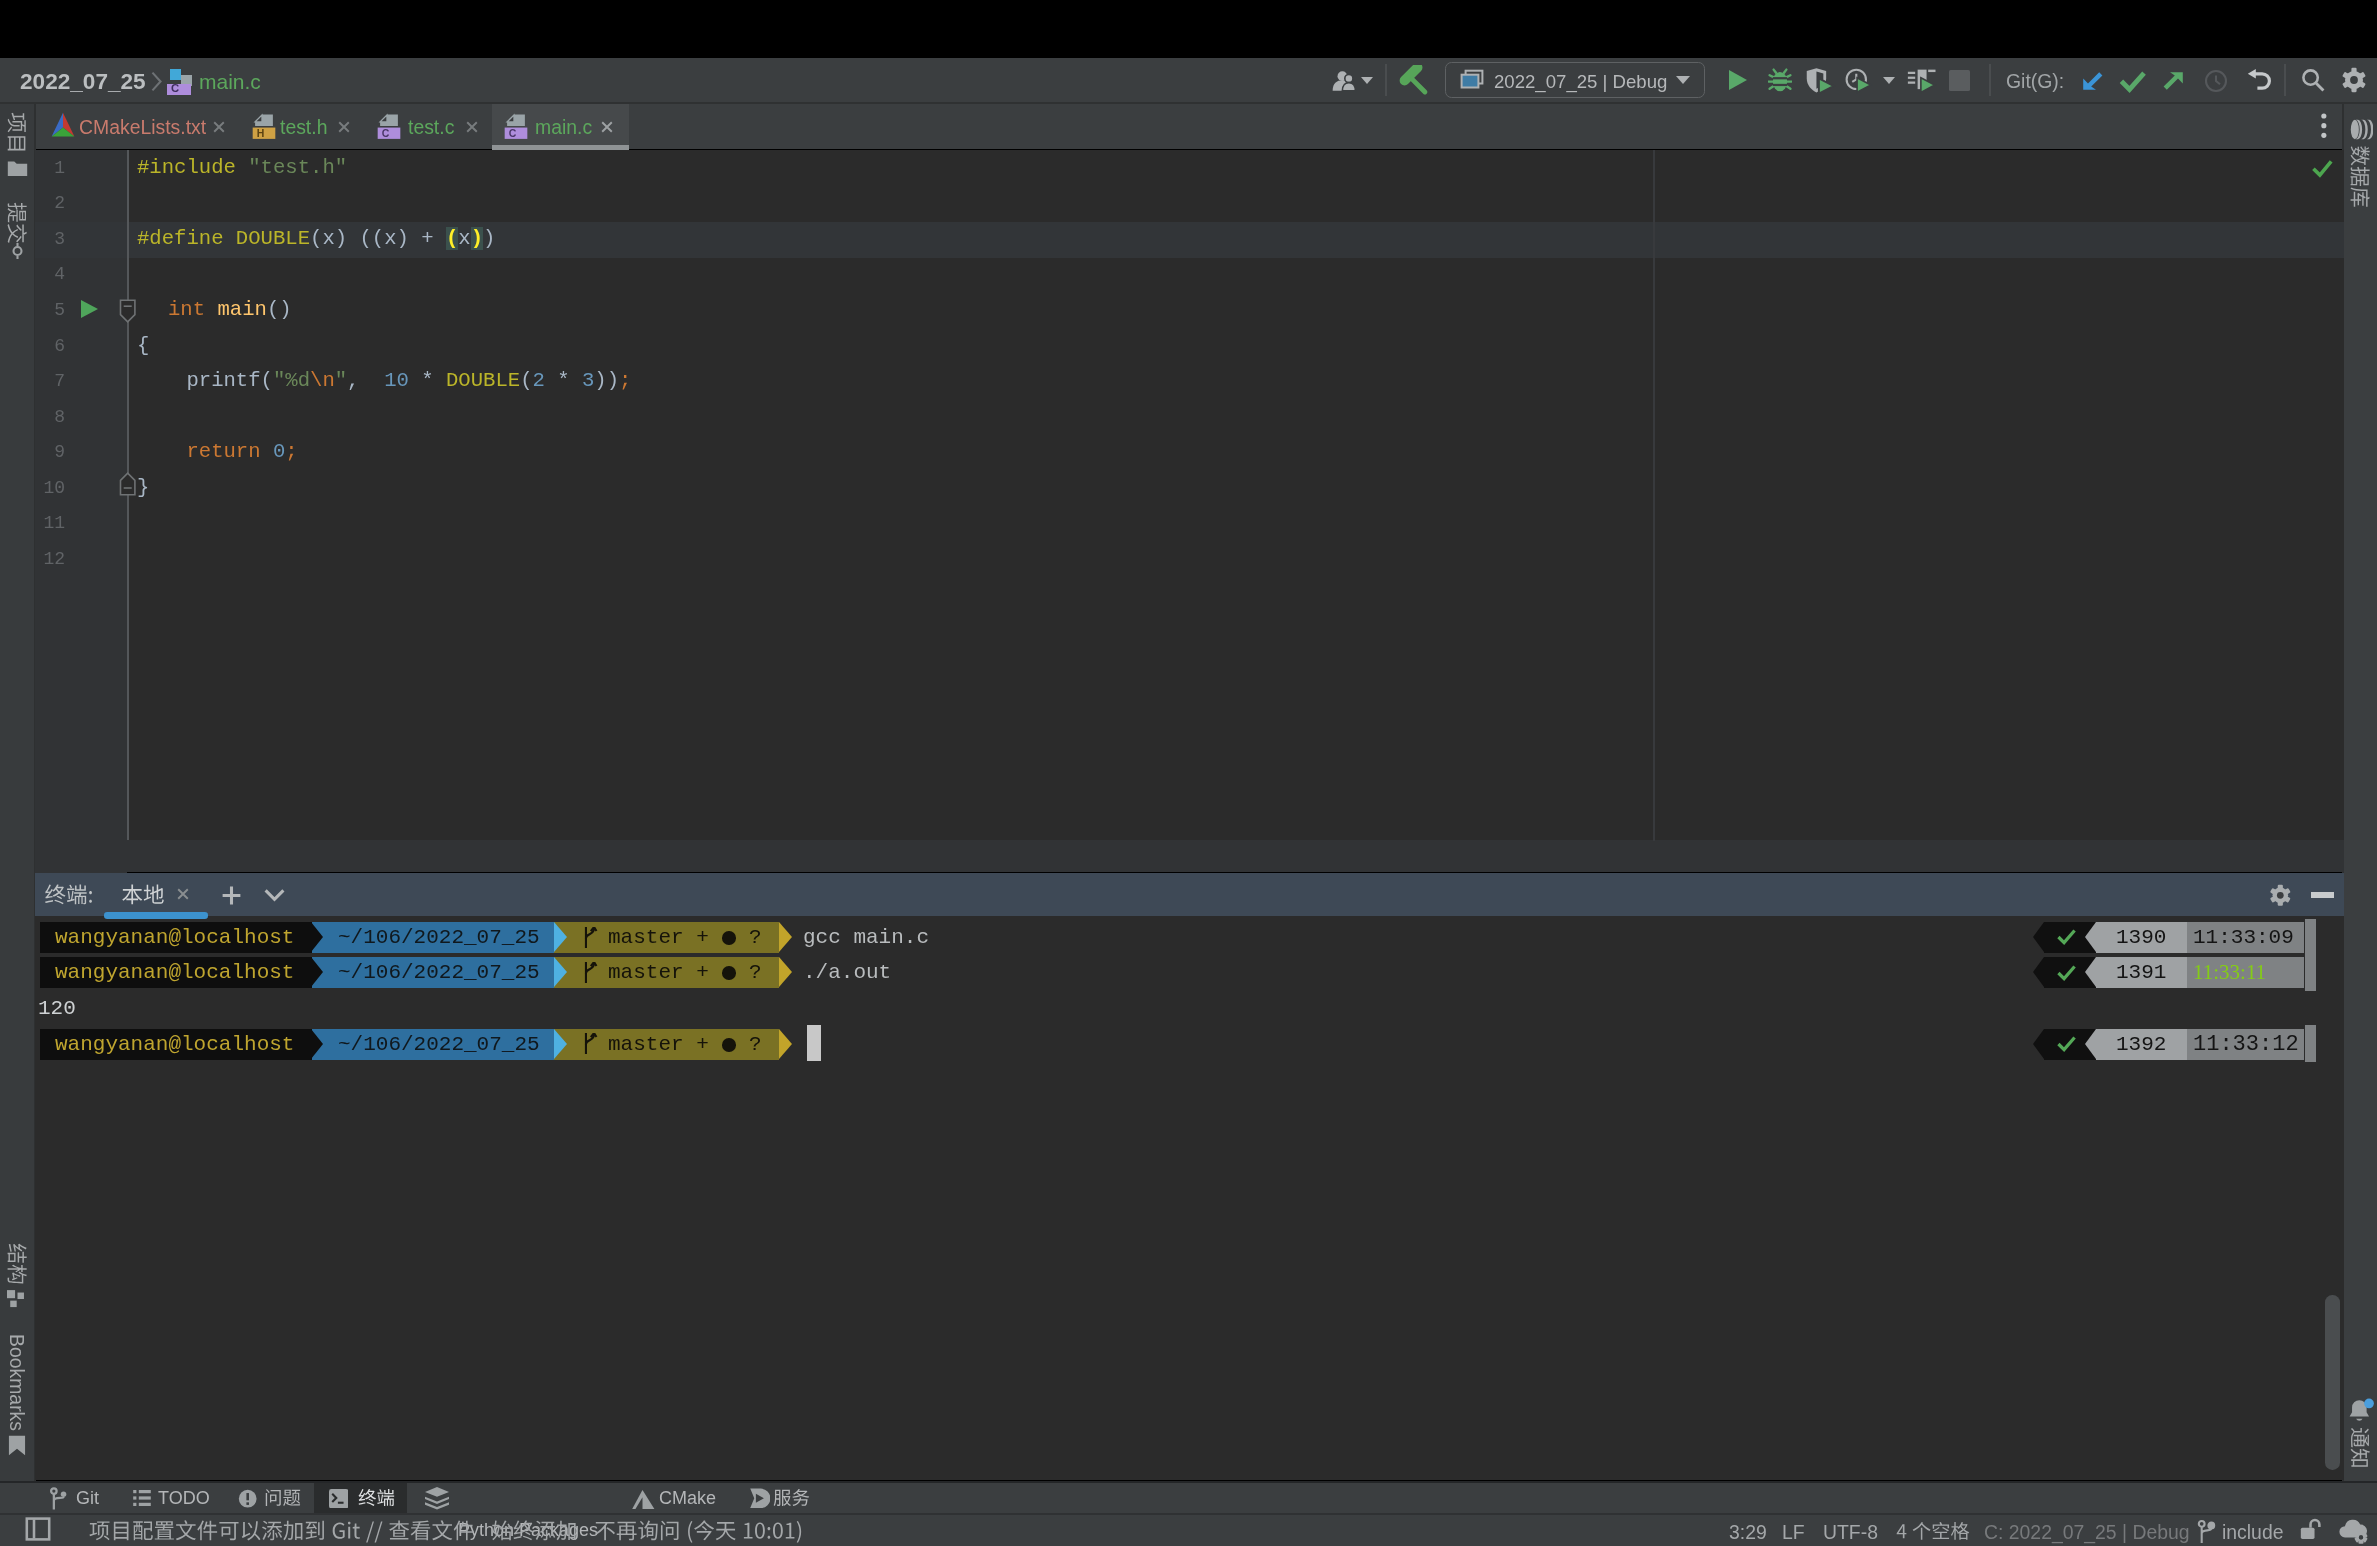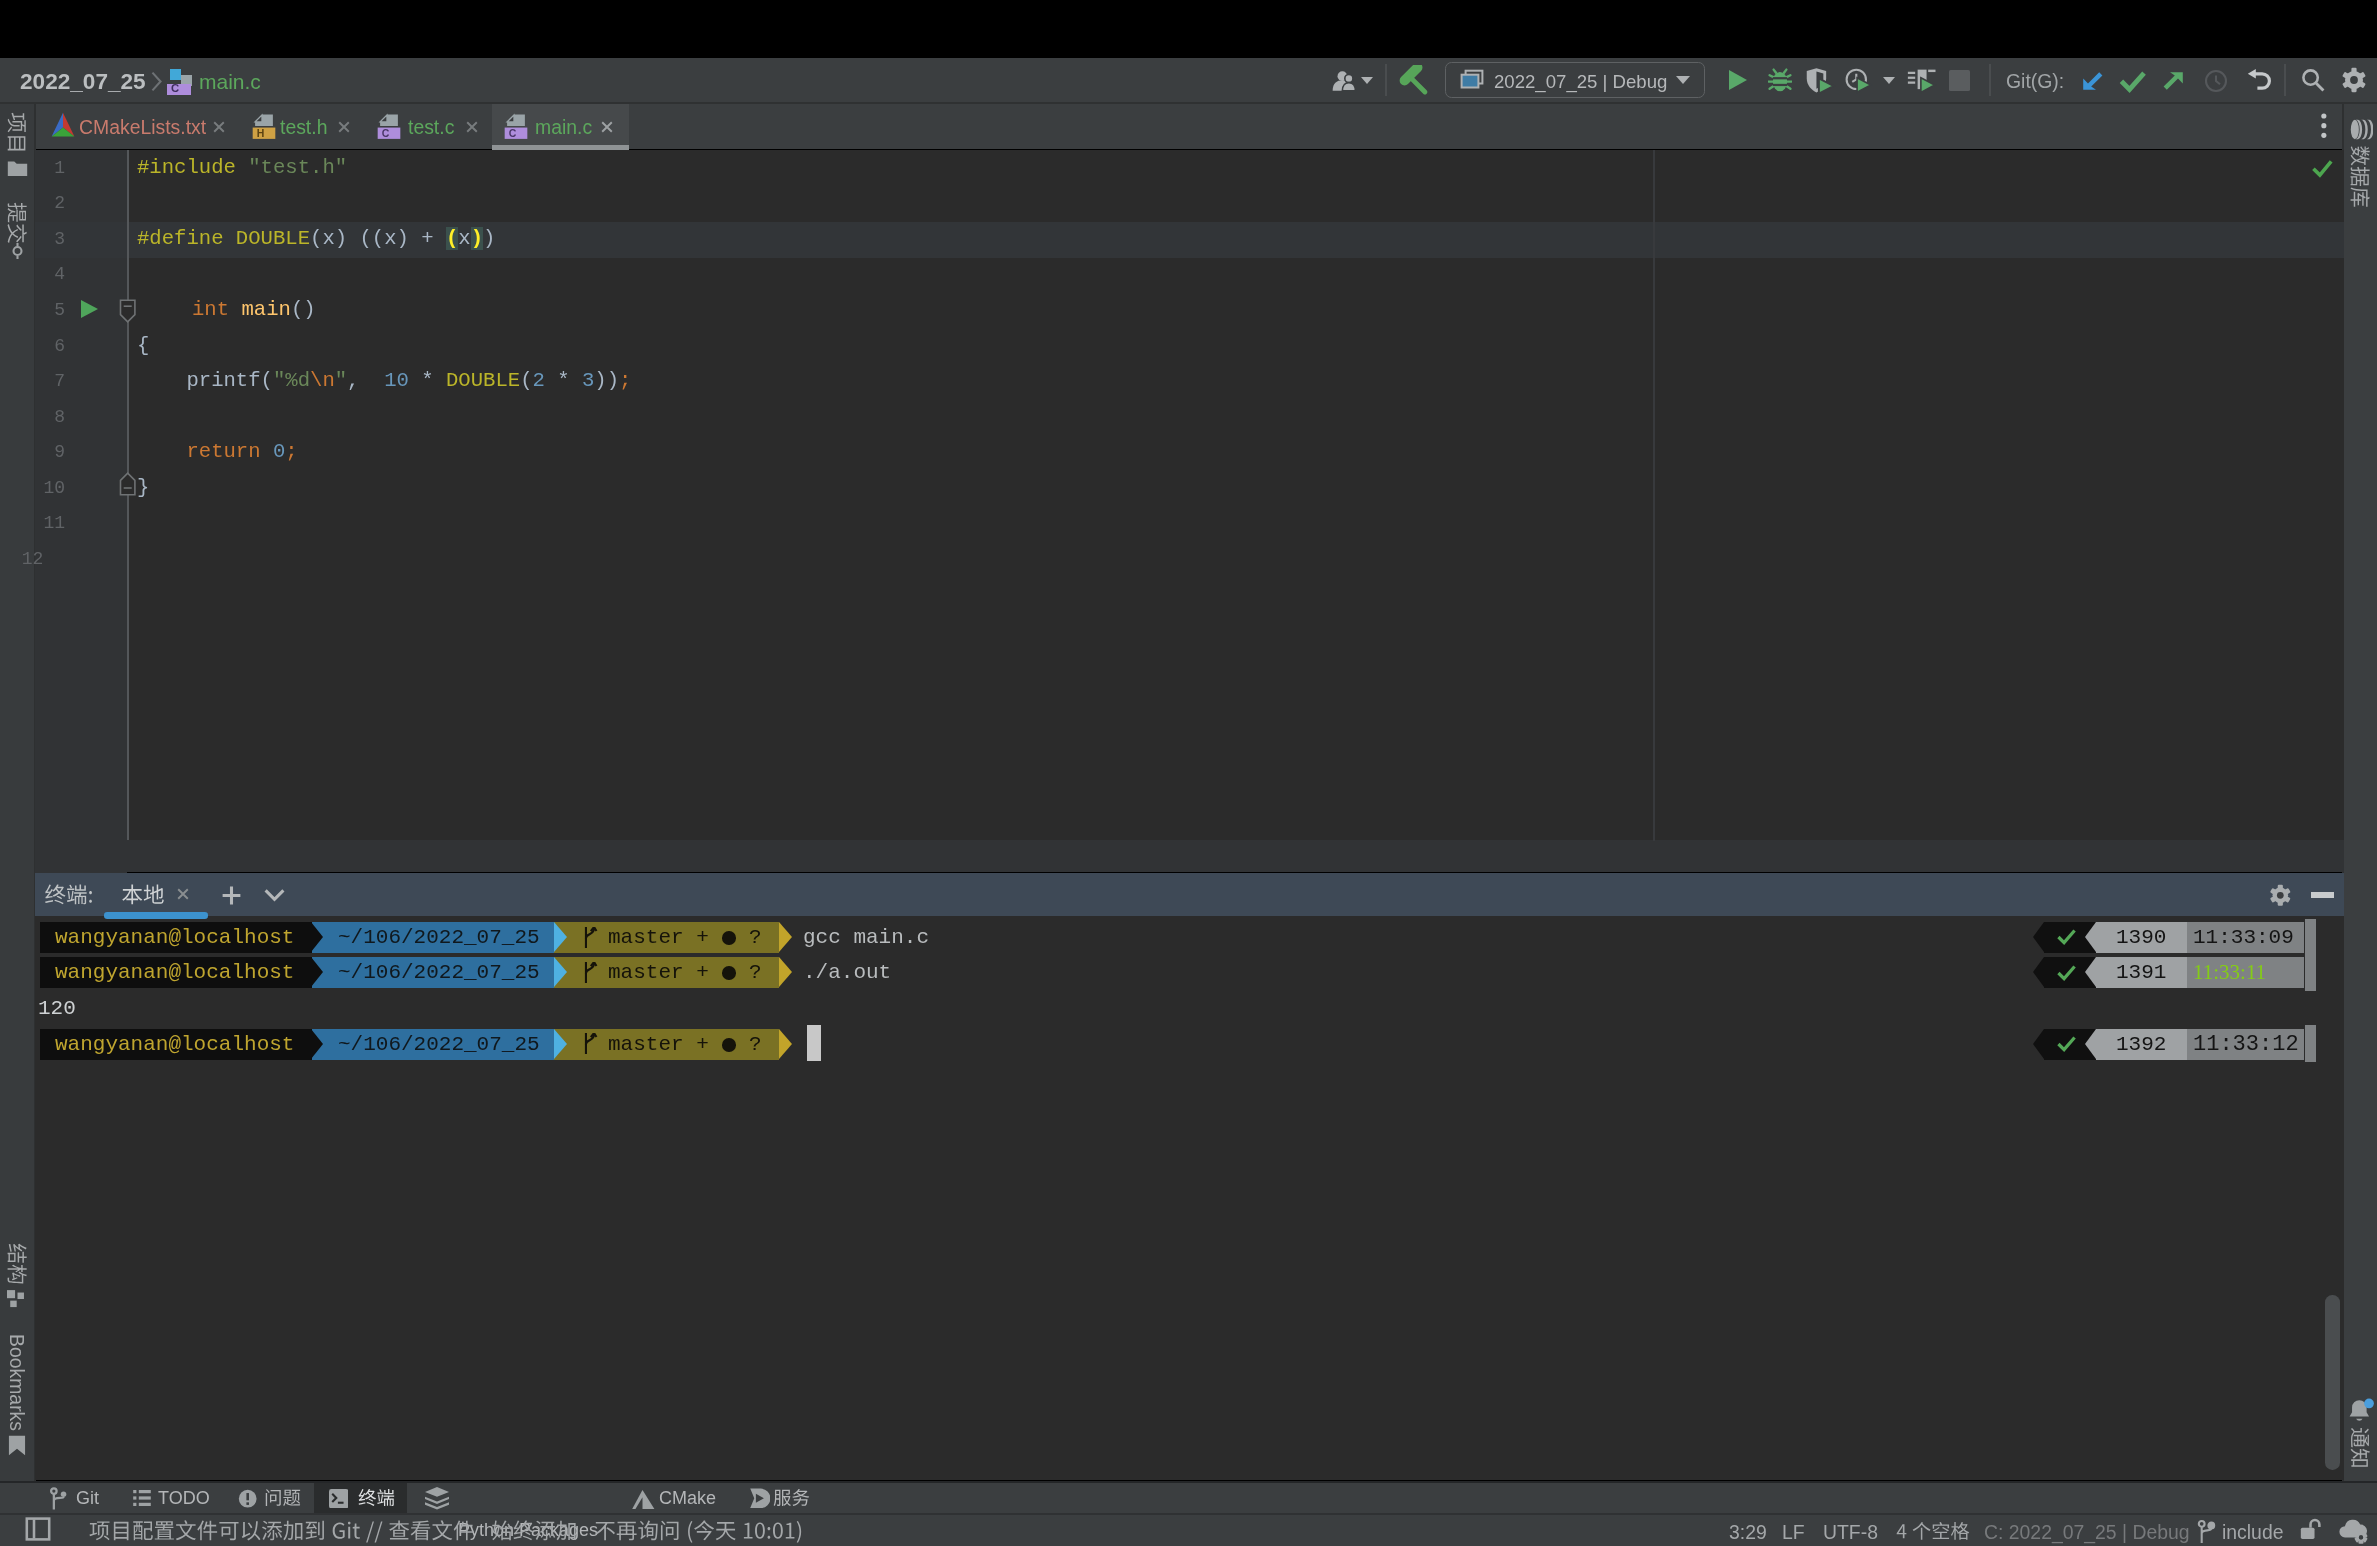--- a/index.html
+++ b/index.html
@@ -235,36 +235,36 @@
 <div class="abs mono" style="left:0px;top:185px;width:65px;font-size:18px;line-height:36px;color:#606366;text-align:right;">2</div>
 <div class="abs mono" style="left:0px;top:221px;width:65px;font-size:18px;line-height:36px;color:#606366;text-align:right;">3</div>
 <div class="abs mono" style="left:0px;top:256px;width:65px;font-size:18px;line-height:36px;color:#606366;text-align:right;">4</div>
 <div class="abs mono" style="left:0px;top:292px;width:65px;font-size:18px;line-height:36px;color:#606366;text-align:right;">5</div>
 <div class="abs mono" style="left:0px;top:328px;width:65px;font-size:18px;line-height:36px;color:#606366;text-align:right;">6</div>
 <div class="abs mono" style="left:0px;top:363px;width:65px;font-size:18px;line-height:36px;color:#606366;text-align:right;">7</div>
 <div class="abs mono" style="left:0px;top:399px;width:65px;font-size:18px;line-height:36px;color:#606366;text-align:right;">8</div>
 <div class="abs mono" style="left:0px;top:434px;width:65px;font-size:18px;line-height:36px;color:#606366;text-align:right;">9</div>
 <div class="abs mono" style="left:0px;top:470px;width:65px;font-size:18px;line-height:36px;color:#606366;text-align:right;">10</div>
 <div class="abs mono" style="left:0px;top:505px;width:65px;font-size:18px;line-height:36px;color:#606366;text-align:right;">11</div>
-<div class="abs mono" style="left:0px;top:541px;width:65px;font-size:18px;line-height:36px;color:#606366;text-align:center;">12</div>
+<div class="abs mono" style="left:0px;top:541px;width:65px;font-size:18px;line-height:36px;color:#606366;text-align:right;">12</div>
 <div class="tri" style="left:81px;top:300px;border-top:9.7px solid transparent;border-bottom:9.7px solid transparent;border-left:17px solid #4FA55B;"></div>
 <svg class="abs" style="left:118px;top:299px" width="19.4" height="24" viewBox="0 0 24 30">
 <path d="M3 1.5 h18 v18 l-9 9 l-9 -9 z" fill="#2B2B2B" stroke="#6F7274" stroke-width="2"></path>
       <line x1="7" y1="9" x2="17" y2="9" stroke="#6F7274" stroke-width="2"></line>
     </svg>
 <svg class="abs" style="left:118px;top:472px" width="19.4" height="24" viewBox="0 0 24 30">
 <path d="M3 28.5 h18 v-18 l-9 -9 l-9 9 z" fill="#2B2B2B" stroke="#6F7274" stroke-width="2"></path>
       <line x1="7" y1="20" x2="17" y2="20" stroke="#6F7274" stroke-width="2"></line>
     </svg>
 <svg class="abs" style="left:2311px;top:159px" width="22.6" height="19.4" viewBox="0 0 28 24">
       <path d="M3 12 L11 20 L25 3" stroke="#4DA64F" stroke-width="4.5" fill="none"></path>
     </svg>
 <div class="abs code" style="left:137px;top:150px;"><span class="ty">#include</span><span class="tc"> </span><span class="ts">"test.h"</span></div>
 <div class="abs code" style="left:137px;top:221px;"><span class="ty">#define DOUBLE</span><span class="tc">(x) ((x) + </span><span class="tbr">(</span><span class="tc">x</span><span class="tbr">)</span><span class="tc">)</span></div>
-<div class="abs code" style="left:151px;top:292px;padding-left:41px;"><span class="tk">int </span><span class="tf">main</span><span class="tc">()</span></div>
+<div class="abs code" style="left:127px;top:292px;padding-left:41px;"><span class="tk">int </span><span class="tf">main</span><span class="tc">()</span></div>
 <div class="abs code" style="left:137px;top:328px;"><span class="tc">{</span></div>
 <div class="abs code" style="left:137px;top:363px;"><span class="tc">    printf(</span><span class="ts">"%d</span><span class="tk">\n</span><span class="ts">"</span><span class="tc">,  </span><span class="tn">10</span><span class="tc"> * </span><span class="ty">DOUBLE</span><span class="tc">(</span><span class="tn">2</span><span class="tc"> * </span><span class="tn">3</span><span class="tc">))</span><span class="tk">;</span></div>
 <div class="abs code" style="left:137px;top:434px;"><span class="tc">    </span><span class="tk">return </span><span class="tn">0</span><span class="tk">;</span></div>
 <div class="abs code" style="left:137px;top:470px;"><span class="tc">}</span></div>
 <div style="position:absolute;left:44px;top:881px;line-height:0;"><svg width="50" height="28" viewBox="0 0 61.5 35.1">
         <path transform="translate(0.0,27.0) scale(0.027000,-0.027000)" fill="#BFC3C5" d="M35 53 48 -20C145 0 275 26 399 53L393 119C262 94 126 67 35 53ZM565 264C637 236 727 187 774 151L819 204C771 239 682 285 609 313ZM454 79C591 42 757 -26 847 -79L891 -19C799 31 633 98 499 133ZM583 840C546 751 475 641 372 558L390 588L327 626C308 589 286 552 263 517L134 505C194 592 253 703 299 812L227 841C185 721 112 591 89 558C68 524 50 500 31 496C40 477 52 440 56 424C71 431 95 437 219 451C175 387 135 337 117 318C85 281 61 257 39 253C48 234 59 199 63 184C85 196 119 203 379 244C377 259 376 288 376 308L165 278C237 359 308 456 370 555C387 545 411 522 423 506C462 538 496 573 526 609C556 561 592 515 632 473C556 411 469 363 380 331C396 317 419 287 428 269C516 305 604 357 682 423C756 357 840 303 927 268C938 287 960 316 977 331C891 361 807 410 735 471C803 539 861 619 900 711L853 739L840 736H614C632 767 648 797 661 827ZM572 669H799C769 614 729 563 683 518C637 563 598 613 569 664Z"></path>
         <path transform="translate(27.0,27.0) scale(0.027000,-0.027000)" fill="#BFC3C5" d="M50 652V582H387V652ZM82 524C104 411 122 264 126 165L186 176C182 275 163 420 140 534ZM150 810C175 764 204 701 216 661L283 684C270 724 241 784 214 830ZM407 320V-79H475V255H563V-70H623V255H715V-68H775V255H868V-10C868 -19 865 -22 856 -22C848 -23 823 -23 795 -22C803 -39 813 -64 816 -82C861 -82 888 -81 909 -70C930 -60 934 -43 934 -11V320H676L704 411H957V479H376V411H620C615 381 608 348 602 320ZM419 790V552H922V790H850V618H699V838H627V618H489V790ZM290 543C278 422 254 246 230 137C160 120 94 105 44 95L61 20C155 44 276 75 394 105L385 175L289 151C313 258 338 412 355 531Z"></path>
         <path transform="translate(54.0,27.0) scale(0.027000,-0.027000)" fill="#BFC3C5" d="M139 390C175 390 205 418 205 460C205 501 175 530 139 530C102 530 73 501 73 460C73 418 102 390 139 390ZM139 -13C175 -13 205 15 205 56C205 98 175 126 139 126C102 126 73 98 73 56C73 15 102 -13 139 -13Z"></path>
       </svg></div>
 <div style="position:absolute;left:121px;top:881px;line-height:0;"><svg width="44" height="28" viewBox="0 0 54.0 35.1">

